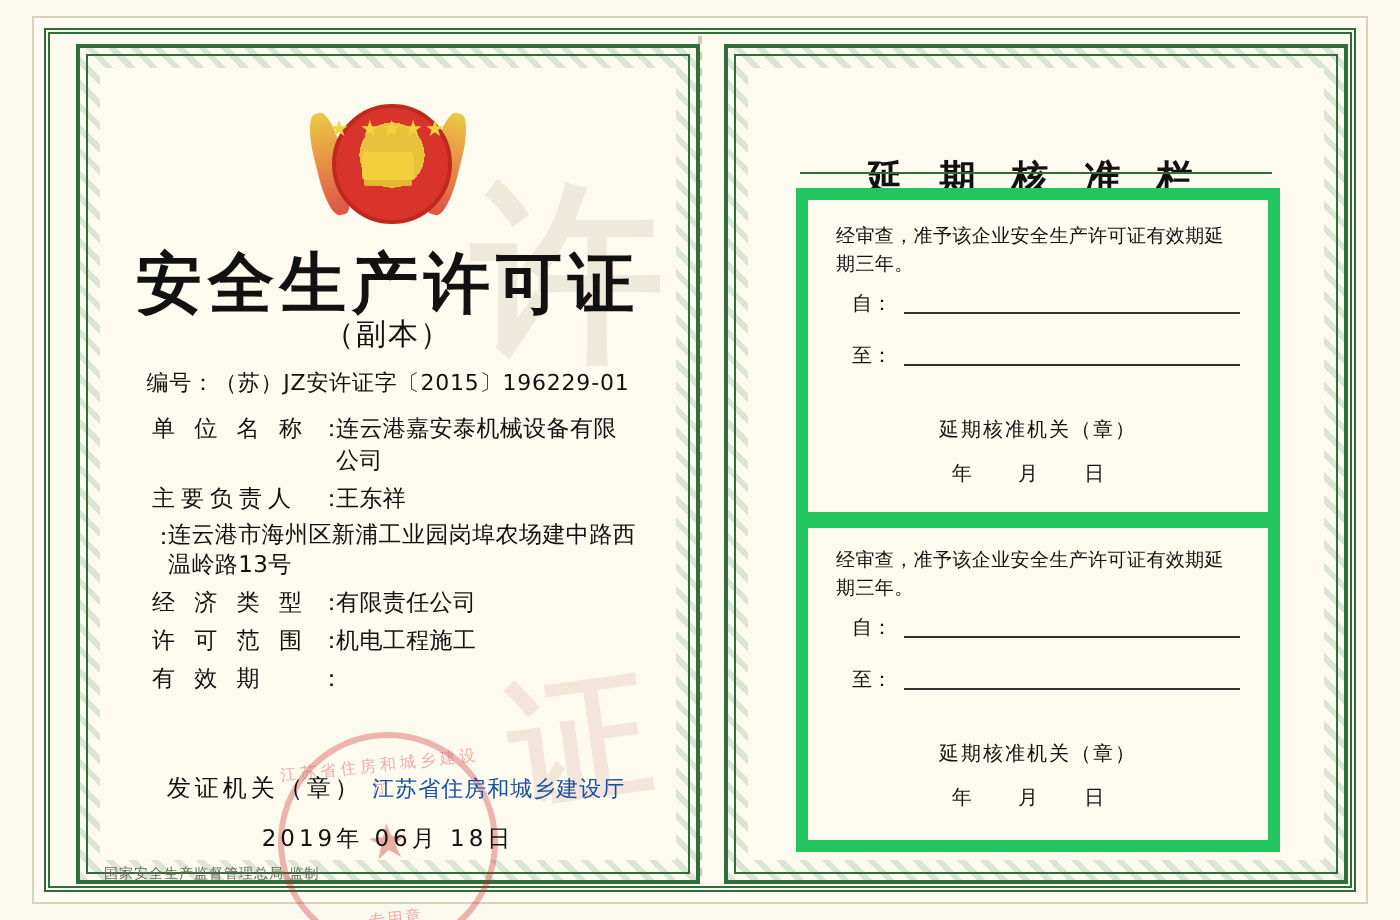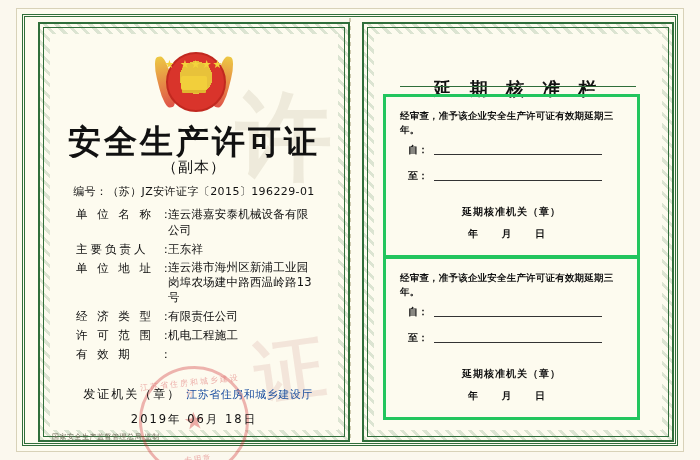--- a/index.html
+++ b/index.html
@@ -182,23 +182,22 @@
 
   
   .r-title{
     position:absolute;left:26px;right:26px;top:24px;
     text-align:center;font-size:18px;font-weight:bold;letter-spacing:6px;color:#111;margin-top:19px;
   }
   .r-title-rule{
     position:absolute;left:26px;right:26px;top:52px;height:1px;background:#2f6e3a;
   }
   .block{
-    position:absolute;left:9px;right:22px;
-    border:3px solid #22c55e;
-    font-weight:bold;
+    position:absolute;left:24px;right:22px;
+    border:6px solid #22c55e;
   }
   .block.b1{top:60px;height:158px;}
   .block.b2{top:222px;height:158px;}
   .block .b-text{
     position:absolute;left:14px;right:14px;top:12px;
     font-size:9.5px;color:#111;line-height:14px;letter-spacing:.2px;
   }
   .block .dates{
     position:absolute;left:22px;top:40px;
     font-size:10px;color:#111;line-height:26px;
@@ -246,21 +245,20 @@
             <span class="lbl">单 位 名 称</span>
             <span class="colon">：</span>
             <span class="val">连云港嘉安泰机械设备有限公司</span>
           </div>
           <div class="row">
             <span class="lbl">主要负责人</span>
             <span class="colon">：</span>
             <span class="val">王东祥</span>
           </div>
           <div class="row two-line">
-            <span class="lbl">单 位 地 址</span>
             <span class="colon">：</span>
             <span class="val">连云港市海州区新浦工业园岗埠农场建中路西温岭路13号</span>
           </div>
           <div class="row">
             <span class="lbl">经 济 类 型</span>
             <span class="colon">：</span>
             <span class="val">有限责任公司</span>
           </div>
           <div class="row">
             <span class="lbl">许 可 范 围</span>

